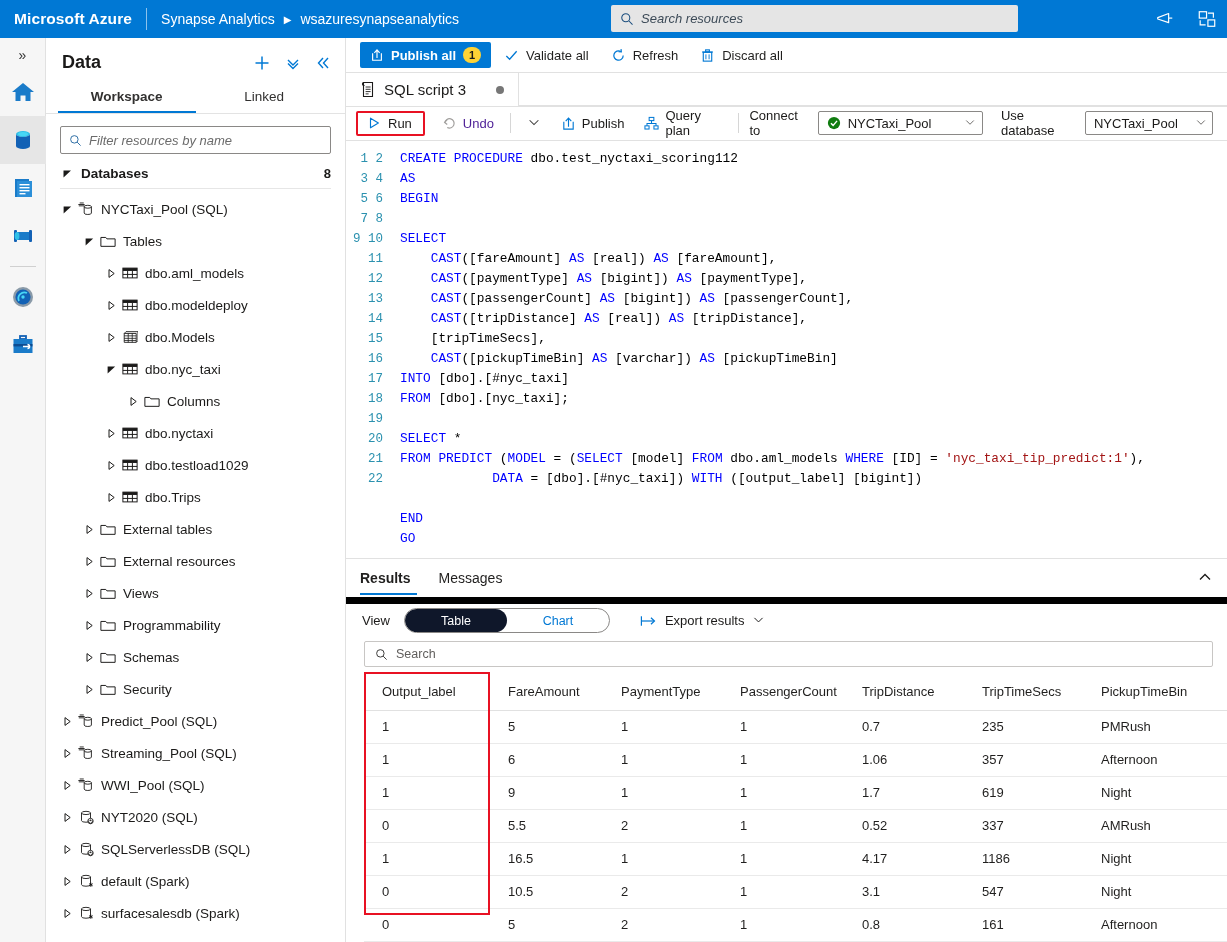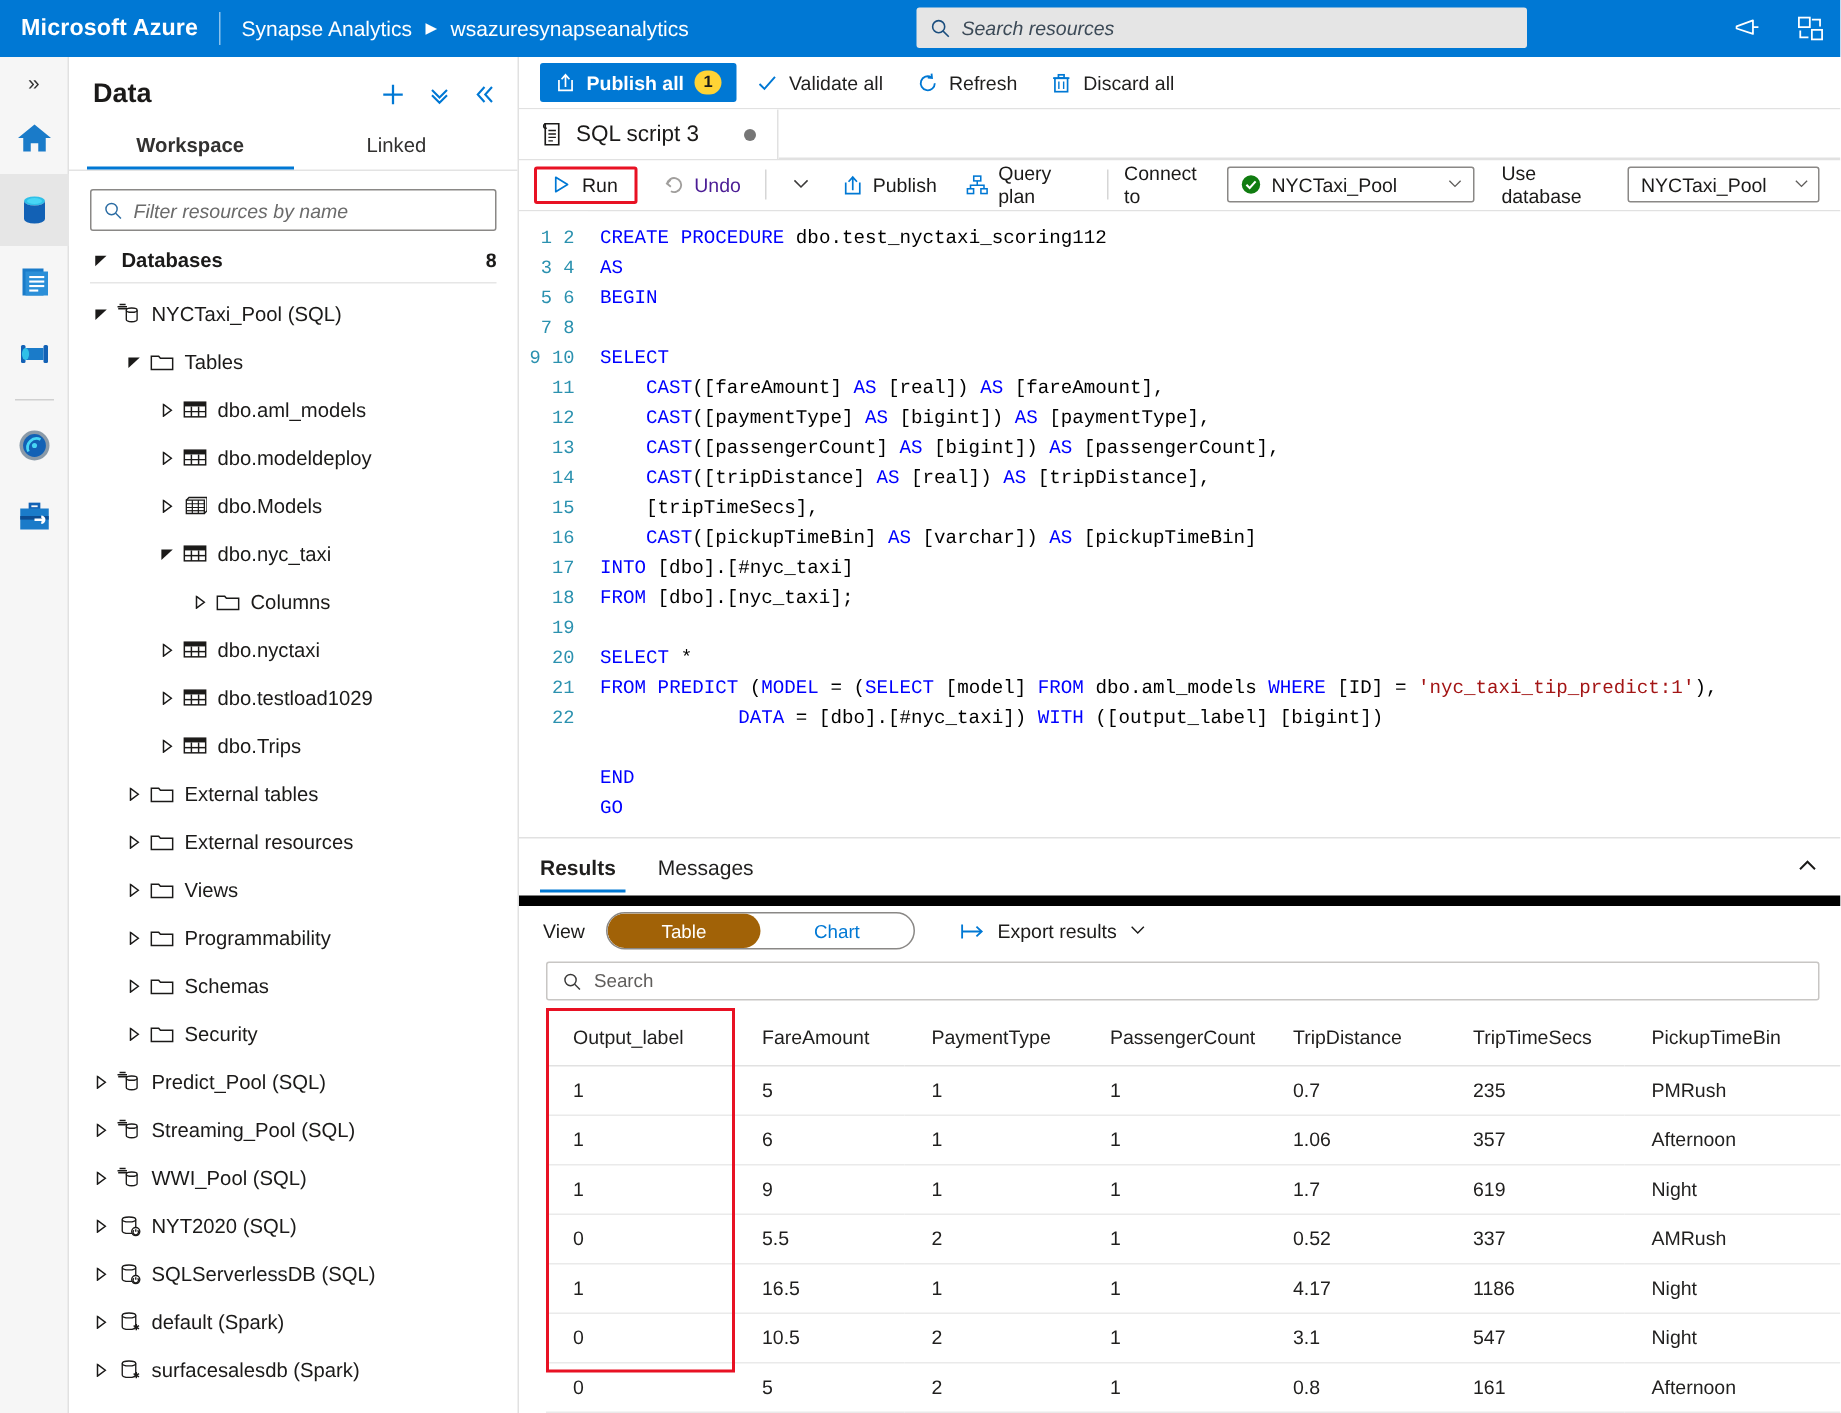--- a/index.html
+++ b/index.html
@@ -137,21 +137,21 @@
   #res-tabs { height: 38px; display: flex; align-items: center; padding-left: 14px; position: relative; }
   .rtab { font-size: 14px; padding: 9px 6px 9px 0; margin-right: 22px; color: #201f1e; }
   .rtab.on { font-weight: 600; box-shadow: inset 0 -2px 0 #0078d4; }
   #res-collapse { position: absolute; right: 14px; top: 10px; }
   #viewbar { height: 40px; display: flex; align-items: center; gap: 14px; padding-left: 16px; border-top: 7px solid #000000; }
   #viewbar .lbl { font-size: 13px; }
   #seg {
     display: flex; border: 1px solid #8a8886; border-radius: 14px; overflow: hidden; height: 25px; width: 206px;
   }
   #seg .sopt { flex: 1; display: flex; align-items: center; justify-content: center; font-size: 12.5px; color: #0078d4; }
-  #seg .sopt.on { background: #a16207; color: #fff; border-radius: 14px; font-weight: 400; }
+  #seg .sopt.on { background: #0f172a; color: #fff; border-radius: 14px; font-weight: 400; }
   #export { display: flex; align-items: center; gap: 8px; font-size: 13px; margin-left: 16px; }
   #res-search {
     margin: 4px 14px 0 18px; height: 26px; border: 1px solid #c8c6c4; border-radius: 2px;
     display: flex; align-items: center; gap: 8px; padding-left: 10px;
   }
   #res-search .ph { color: #605e5c; font-size: 12.5px; }
 
   #grid { margin: 8px 0 0 18px; position: relative; }
   #grid table { border-collapse: collapse; width: 100%; table-layout: fixed; }
   #grid th {

